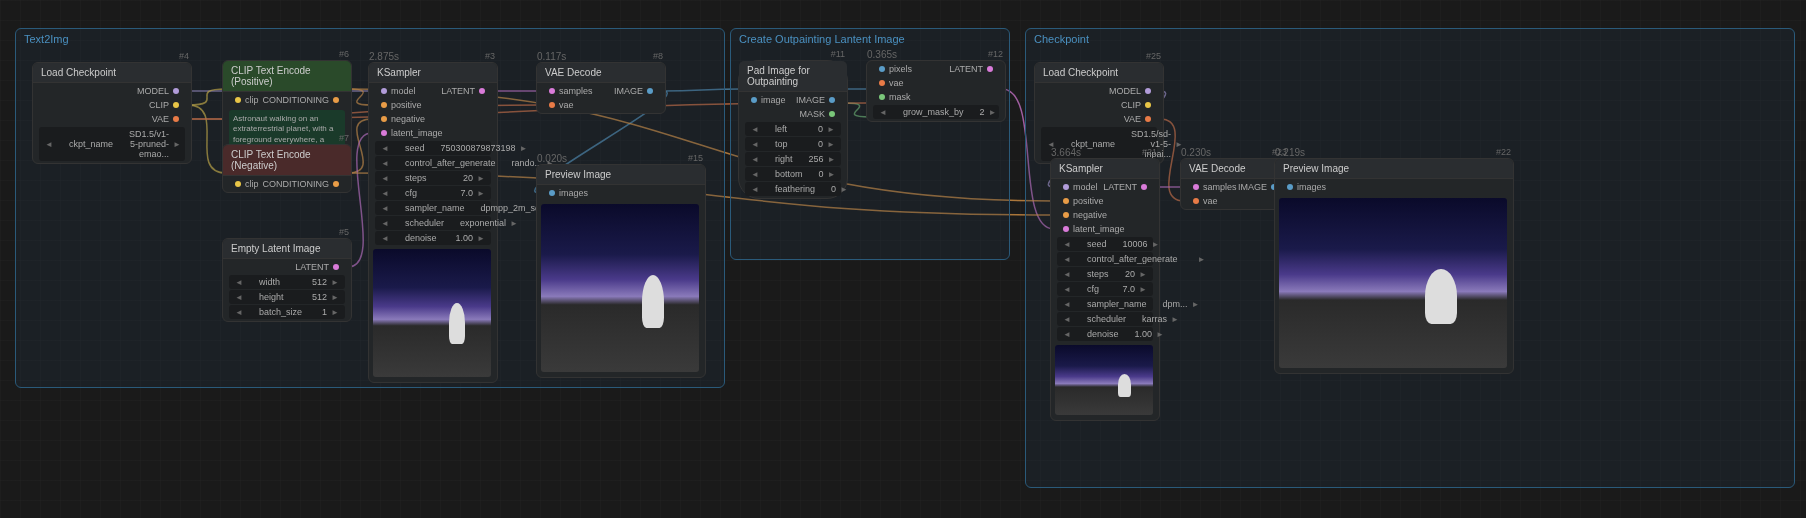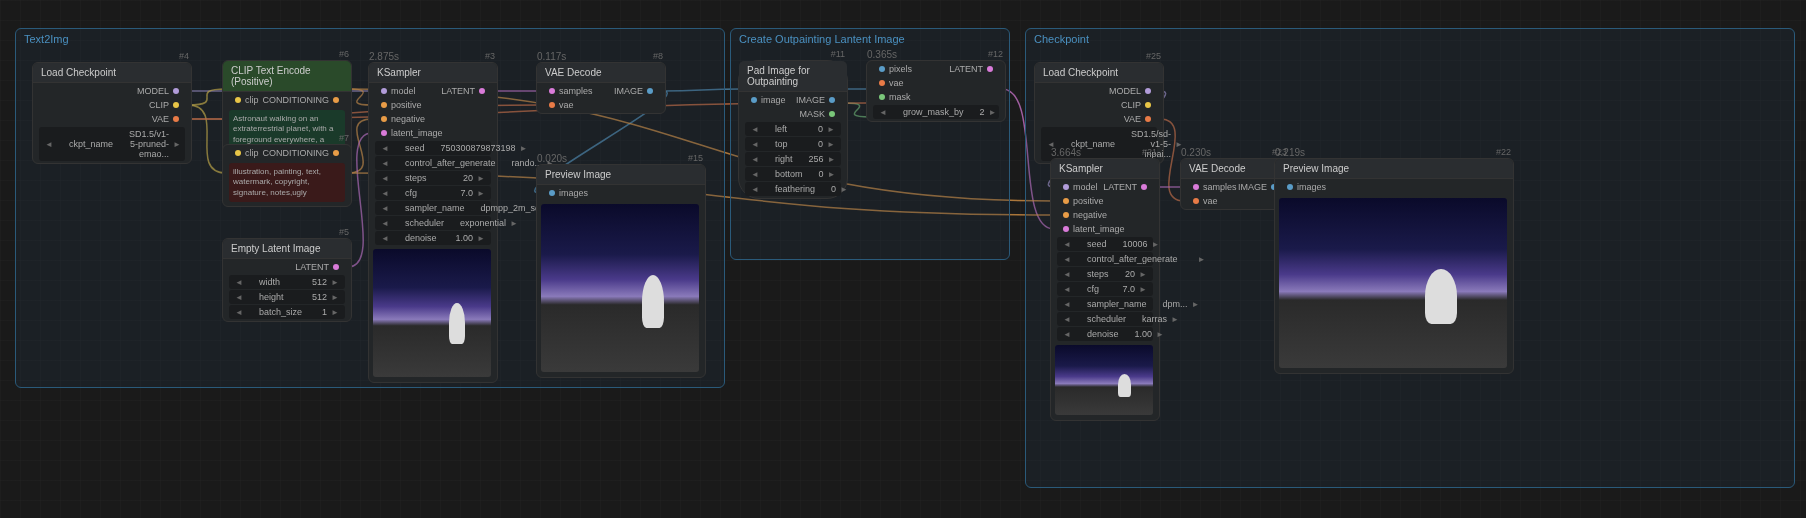--- a/index.html
+++ b/index.html
@@ -104,29 +104,29 @@
         <span>clip</span>
         <span style="flex: 1 1 0%;"></span>
         <span>CONDITIONING</span>
         <span class="dot dot-cond"></span>
       </div>
       <div class="textbox">Astronaut walking on an extraterrestrial planet, with a foreground everywhere, a sense of mystery, cinematic composition, epic style</div>
     </div>
   </div>
 <div class="node neg" style="left: 222px; top: 144px; width: 130px;">
     <div class="node-id">#7</div>
+    <div class="node-title">CLIP Text Encode (Negative)</div>
     <div class="node-body">
       <div class="slot">
         <span class="dot dot-clip"></span>
         <span>clip</span>
         <span style="flex: 1 1 0%;"></span>
         <span>CONDITIONING</span>
         <span class="dot dot-cond"></span>
       </div>
-      <div class="textbox neg">illustration, painting, text, watermark, copyright, signature, notes,ugly</div>
     </div>
   </div>
 <div class="node" style="left: 222px; top: 238px; width: 130px;">
     <div class="node-id">#5</div>
     <div class="node-title">Empty Latent Image</div>
     <div class="node-body">
       <div class="slot">
         <span style="flex: 1 1 0%;"></span>
         <span>LATENT</span>
         <span class="dot dot-latent"></span>

